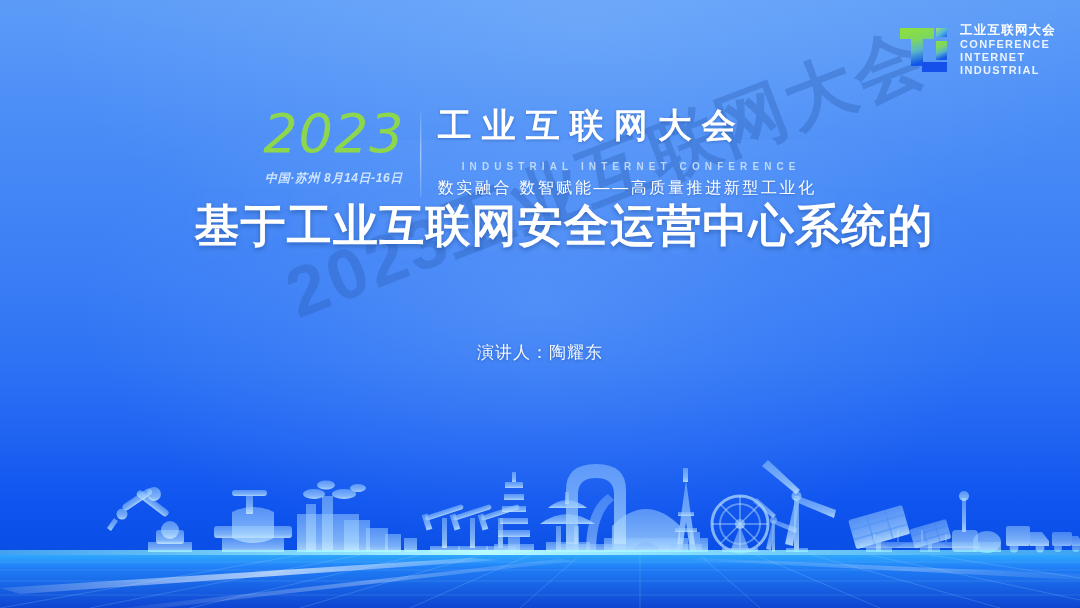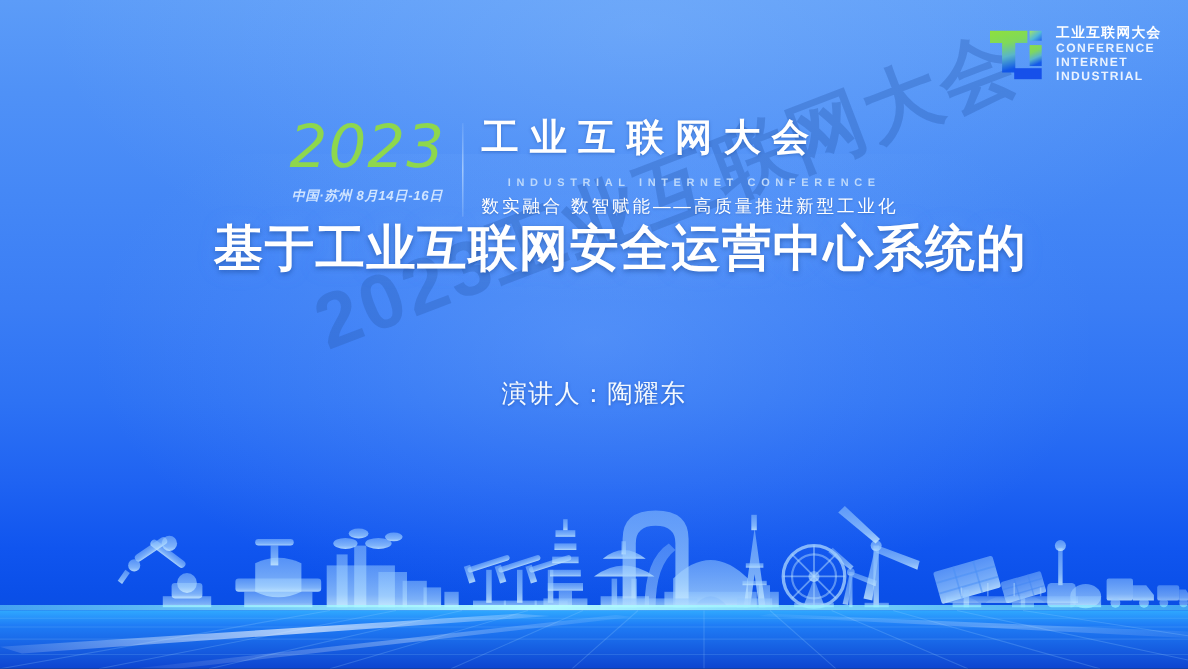--- a/index.html
+++ b/index.html
@@ -127,21 +127,21 @@
     color:#ffffff;letter-spacing:1.2px;
     text-shadow:0 2px 5px rgba(8,45,115,.42), 0 0 18px rgba(130,185,255,.25);
   }
 
   
   .meta{
     position:absolute;left:0;right:0;top:338px;
     text-align:center;z-index:5;
   }
   .meta-line{
-    font-size:23px;font-weight:400;line-height:1.72;
+    font-size:17px;font-weight:400;line-height:1.72;
     color:#f4f9ff;letter-spacing:1px;
     text-shadow:0 1px 3px rgba(8,45,115,.38);
   }
 
   
   .scene{
     position:absolute;left:0;bottom:0;width:100%;height:170px;
     z-index:3;
   }
   .scene svg{display:block;width:100%;height:100%;}

